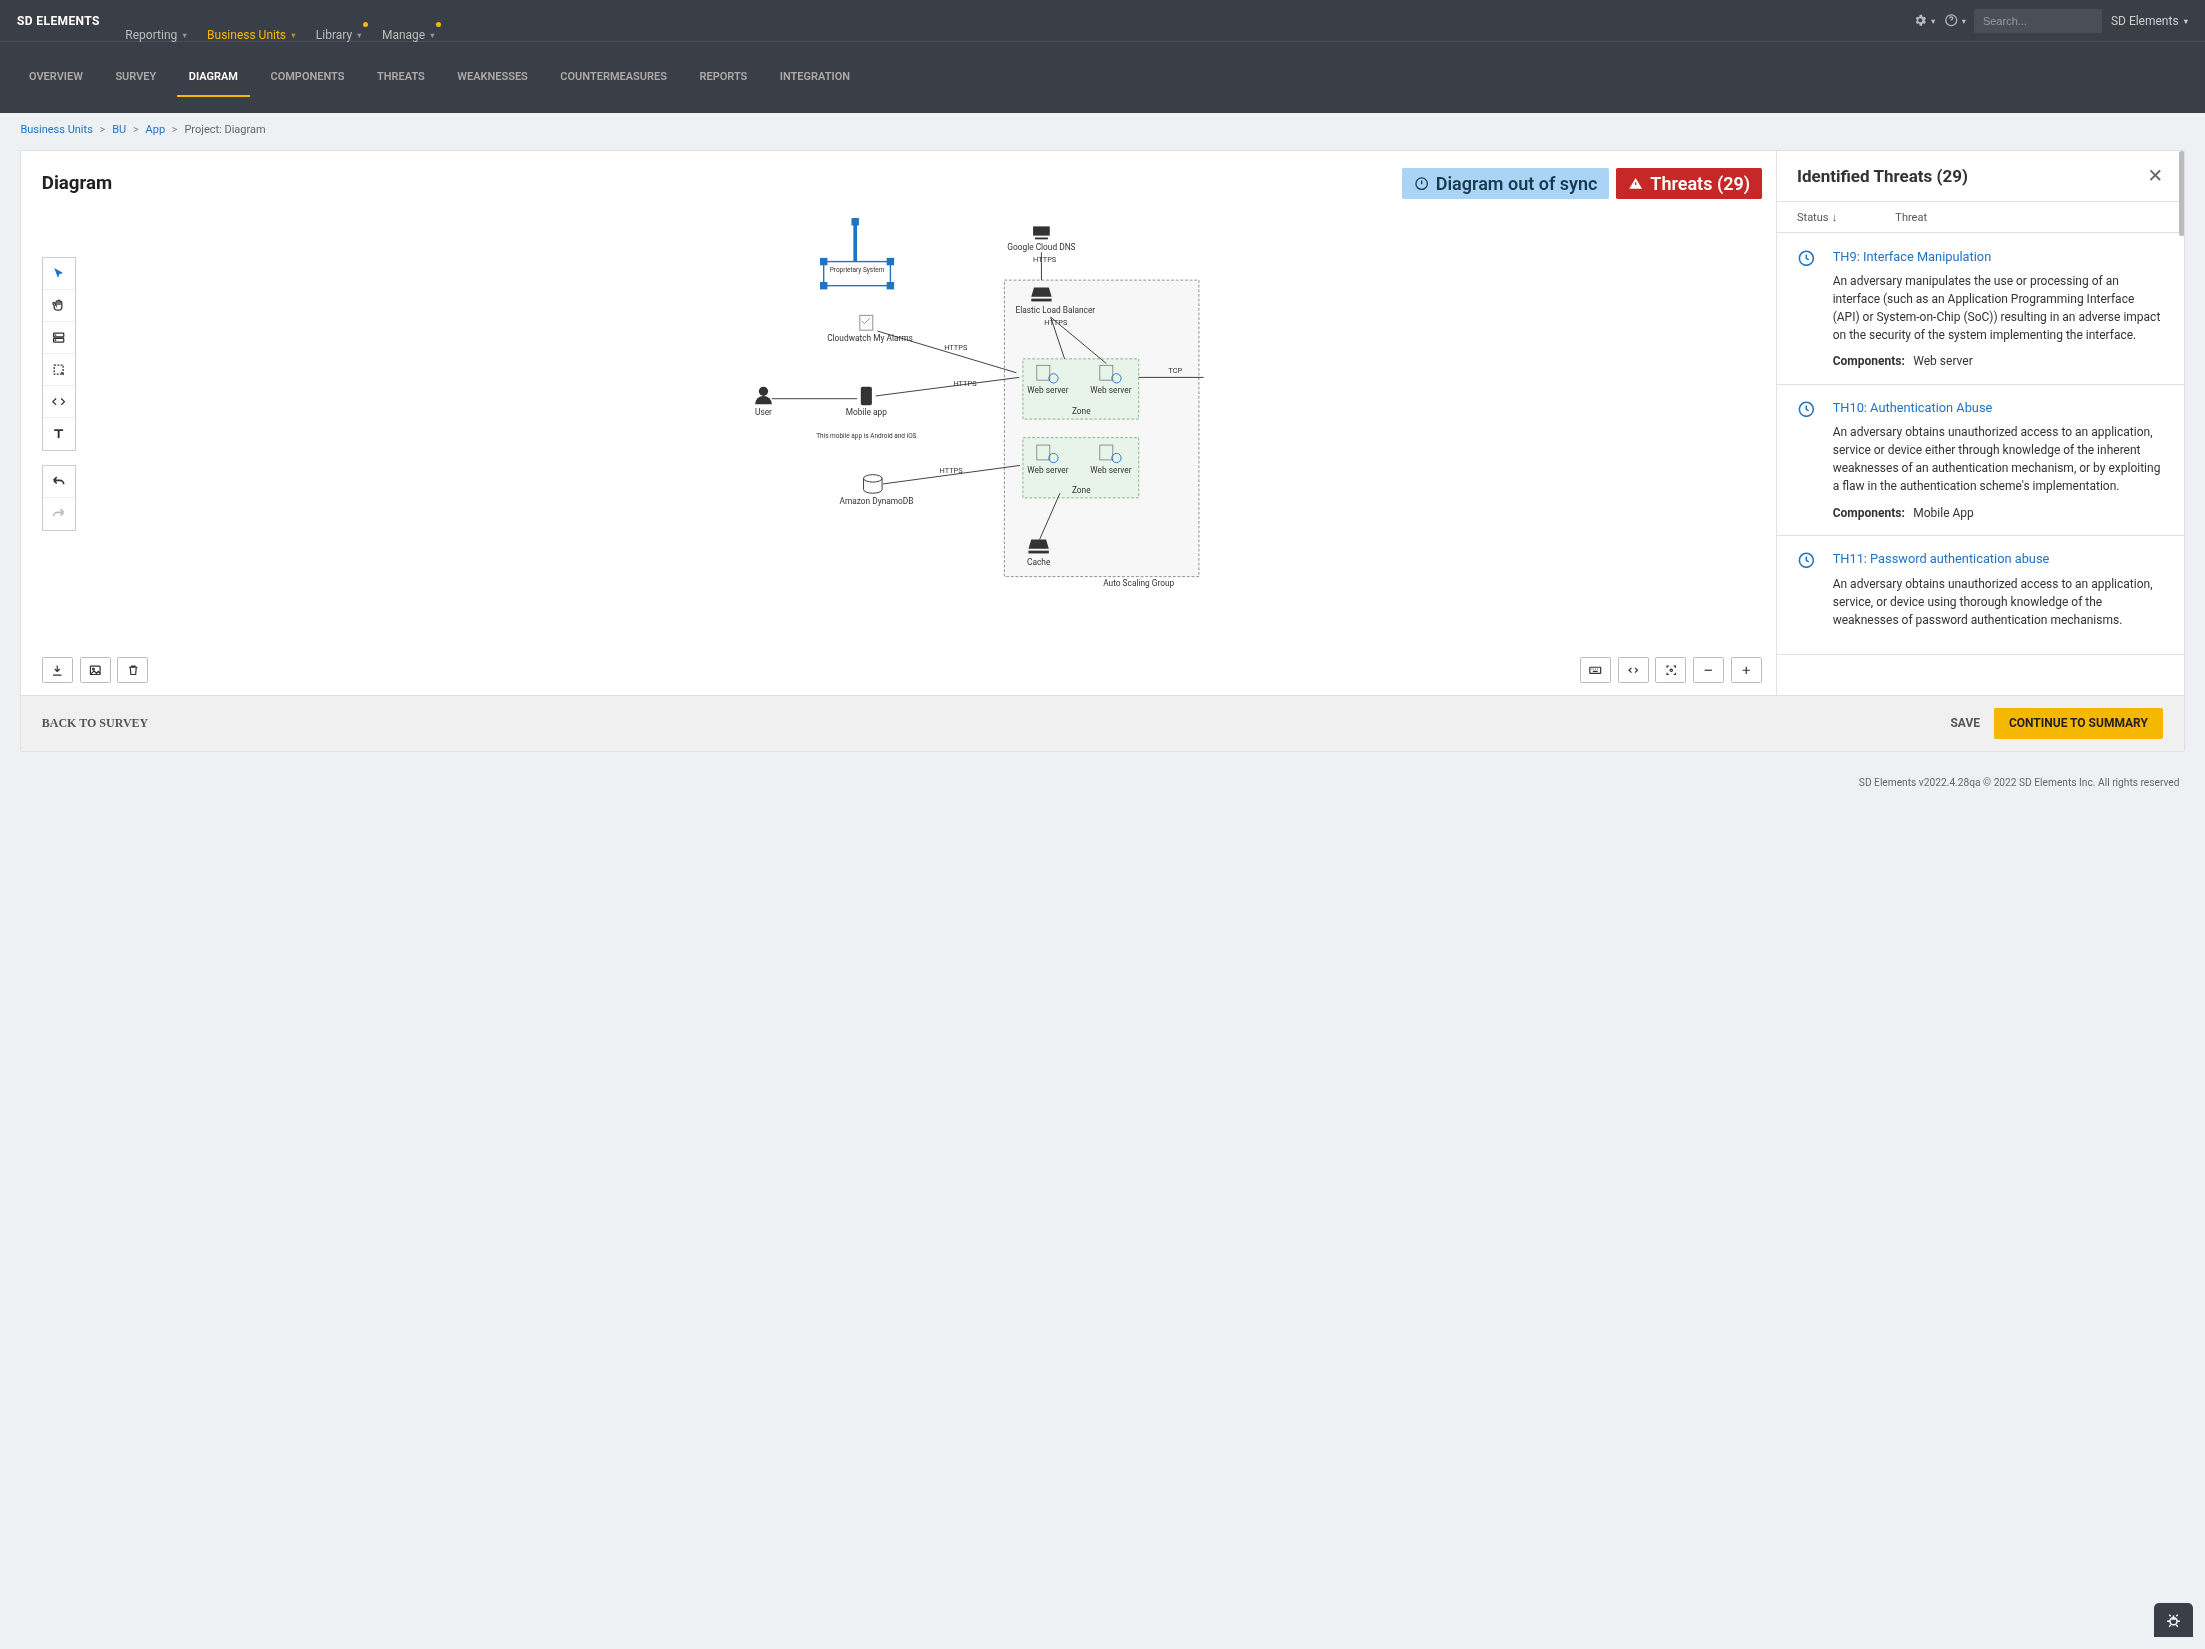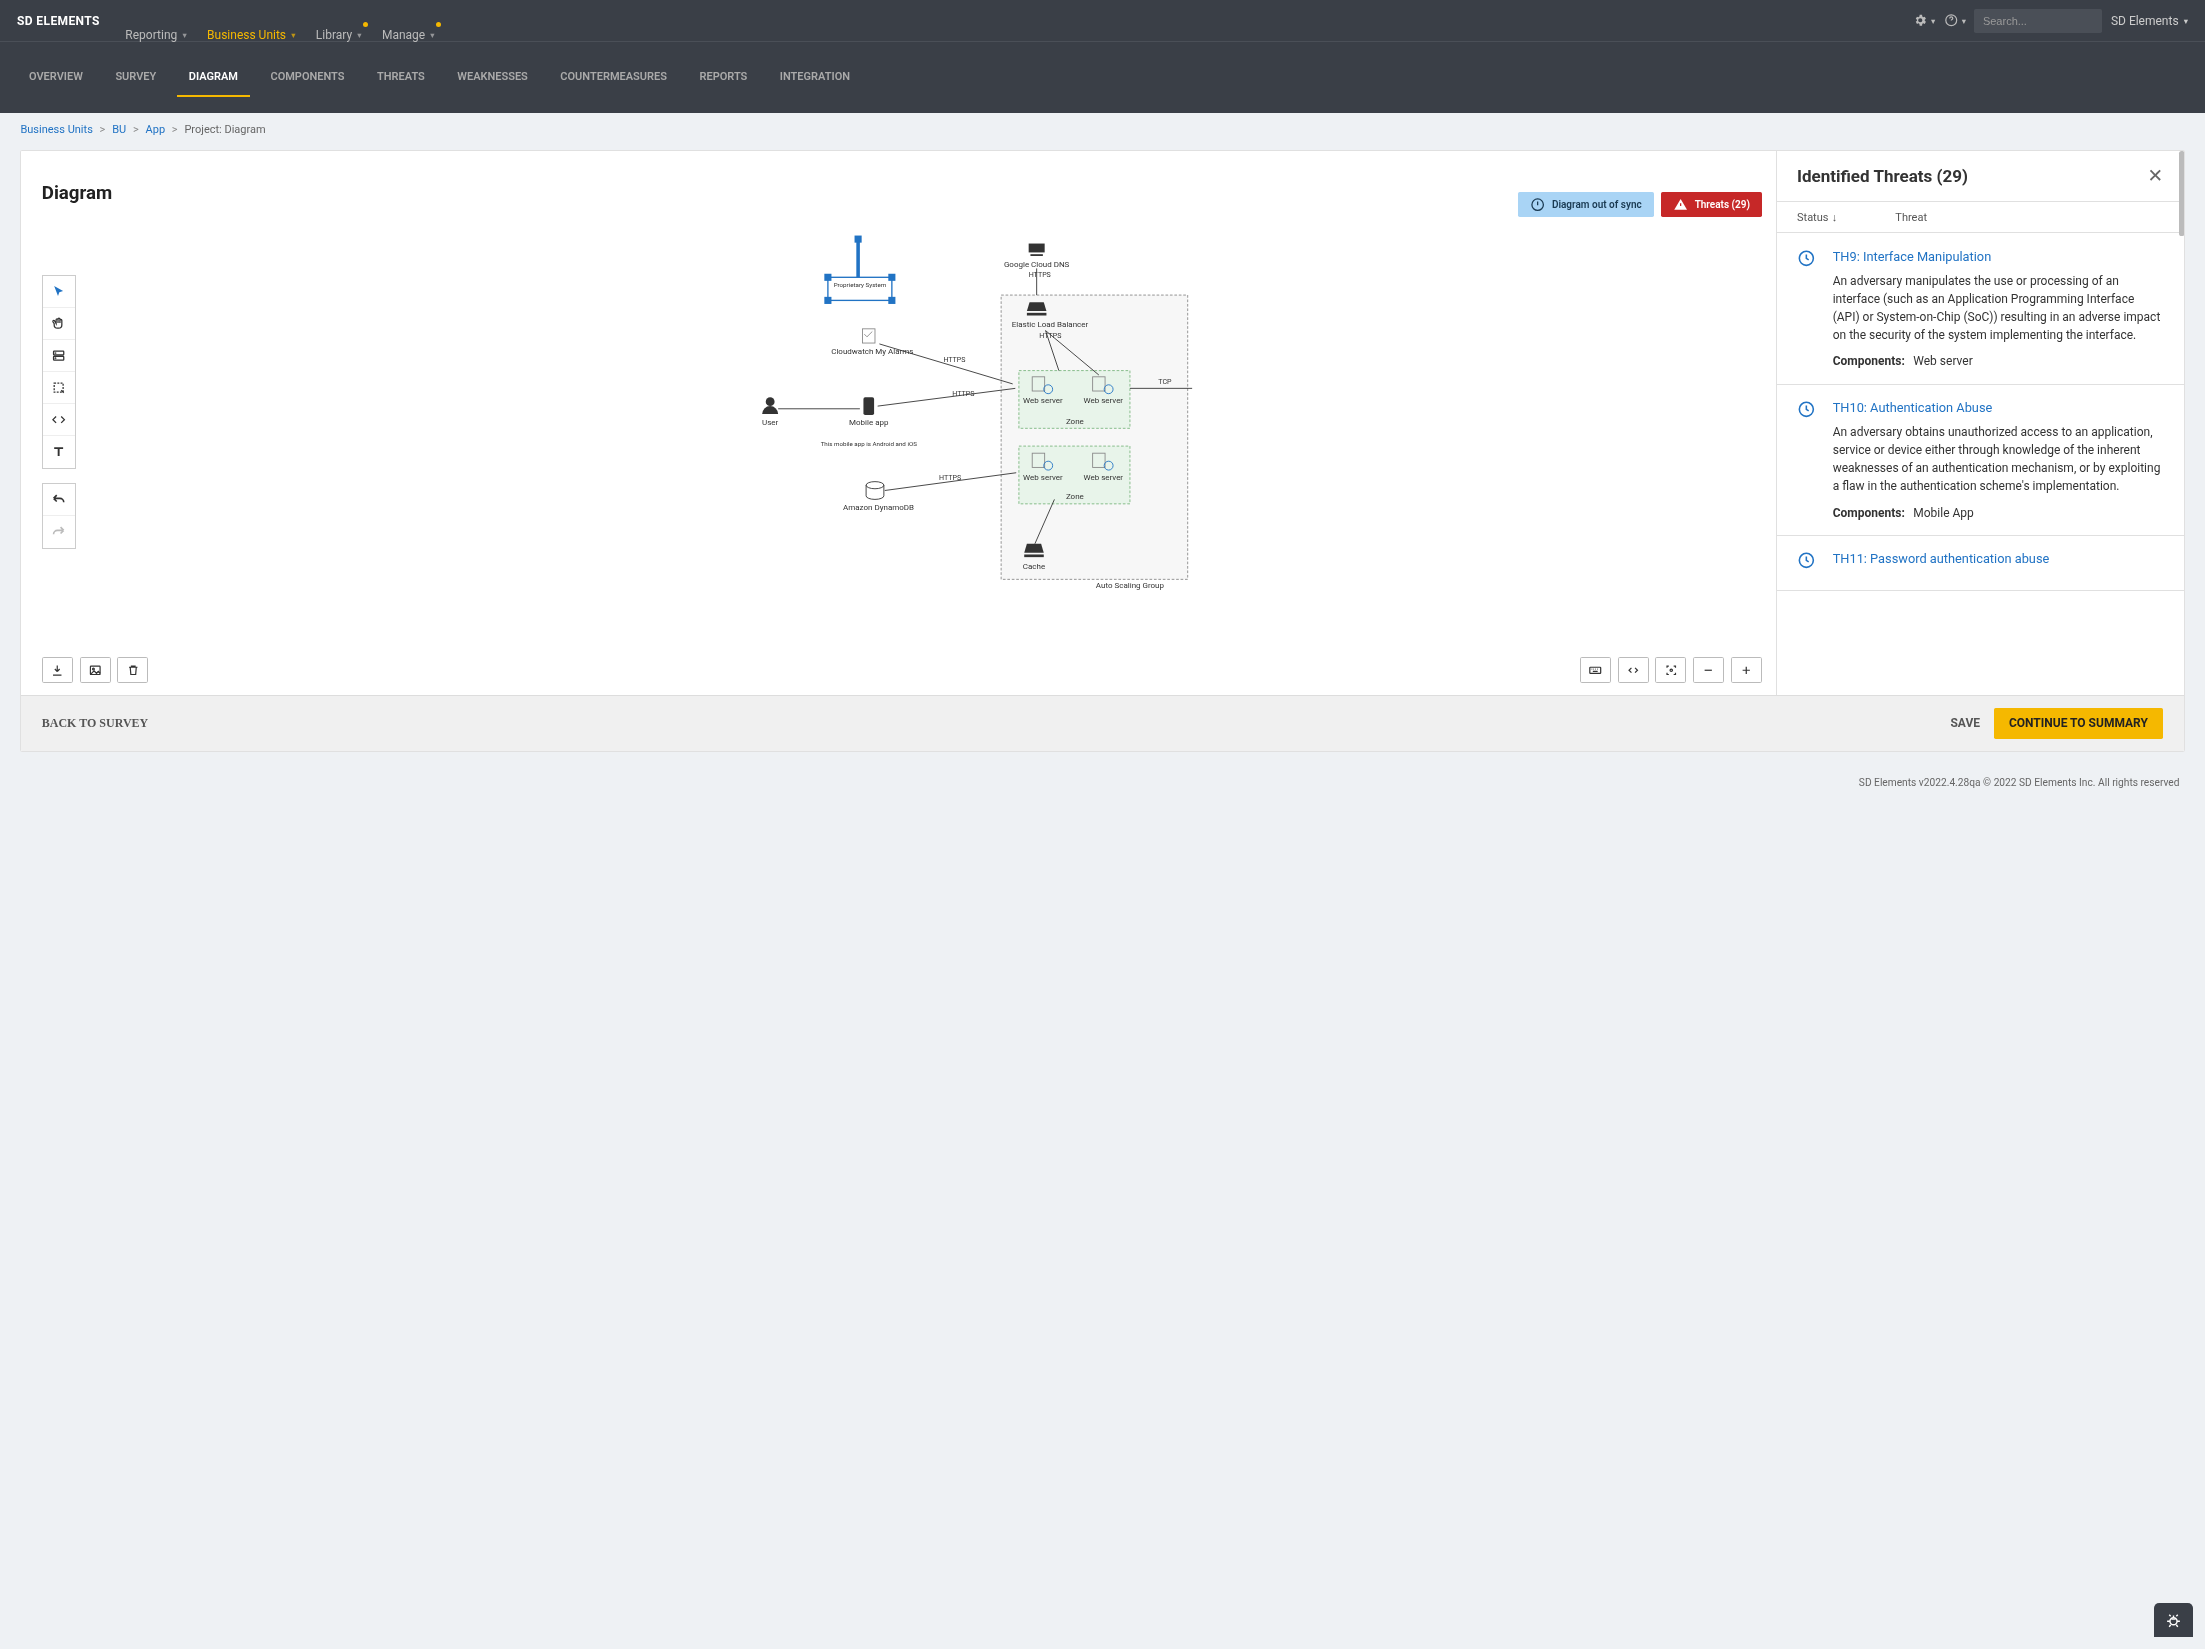--- a/index.html
+++ b/index.html
@@ -70,21 +70,21 @@
   display: flex; flex-direction: column;
 }
 .left-header {
   display: flex; align-items: center; justify-content: space-between;
   margin-bottom: 6.8px;
 }
 .diagram-title { font-size: 18.7px; font-weight: 700; color: #222; }
 .alerts { display: flex; gap: 6.8px; }
 .badge {
   display: flex; align-items: center; gap: 6.8px;
-  padding: 5.1px 12px; border-radius: 1.7px; font-weight: 600; font-size: 10px; margin-top: 24px;
+  padding: 5.1px 12px; border-radius: 1.7px; font-weight: 600; font-size: 18px;
 }
 .badge-sync { background: #a9d4f5; color: #1a3a52; }
 .badge-threats { background: #c62828; color: #fff; }
 .badge svg { width: 15.3px; height: 15.3px; }
 
 .canvas-wrap { flex: 1; position: relative; }
 .toolbox {
   position: absolute; left: 0; top: 51px; width: 34px;
   border: 0.9px solid #ccc; background: #fff; z-index: 5;
 }
@@ -501,20 +501,21 @@
             </div>
           </div>
         </div>
         <div class="threat-item">
           <svg class="threat-icon" viewBox="0 0 24 24" fill="none" stroke="currentColor" stroke-width="2">
               <circle cx="12" cy="12" r="9"></circle>
               <path d="M12 7v5l3 2"></path>
             </svg>
           <div class="threat-body">
             <div class="threat-title">TH11: Password authentication abuse</div>
+            <div class="threat-desc">An adversary obtains unauthorized access to an application, service, or device using thorough knowledge of the weaknesses of password authentication mechanisms.</div>
           </div>
         </div>
       </div>
     </div>
   </div>
 
   <div class="action-bar">
     <div class="back-link">BACK TO SURVEY</div>
     <div class="action-right">
       <div class="btn-save">SAVE</div>

